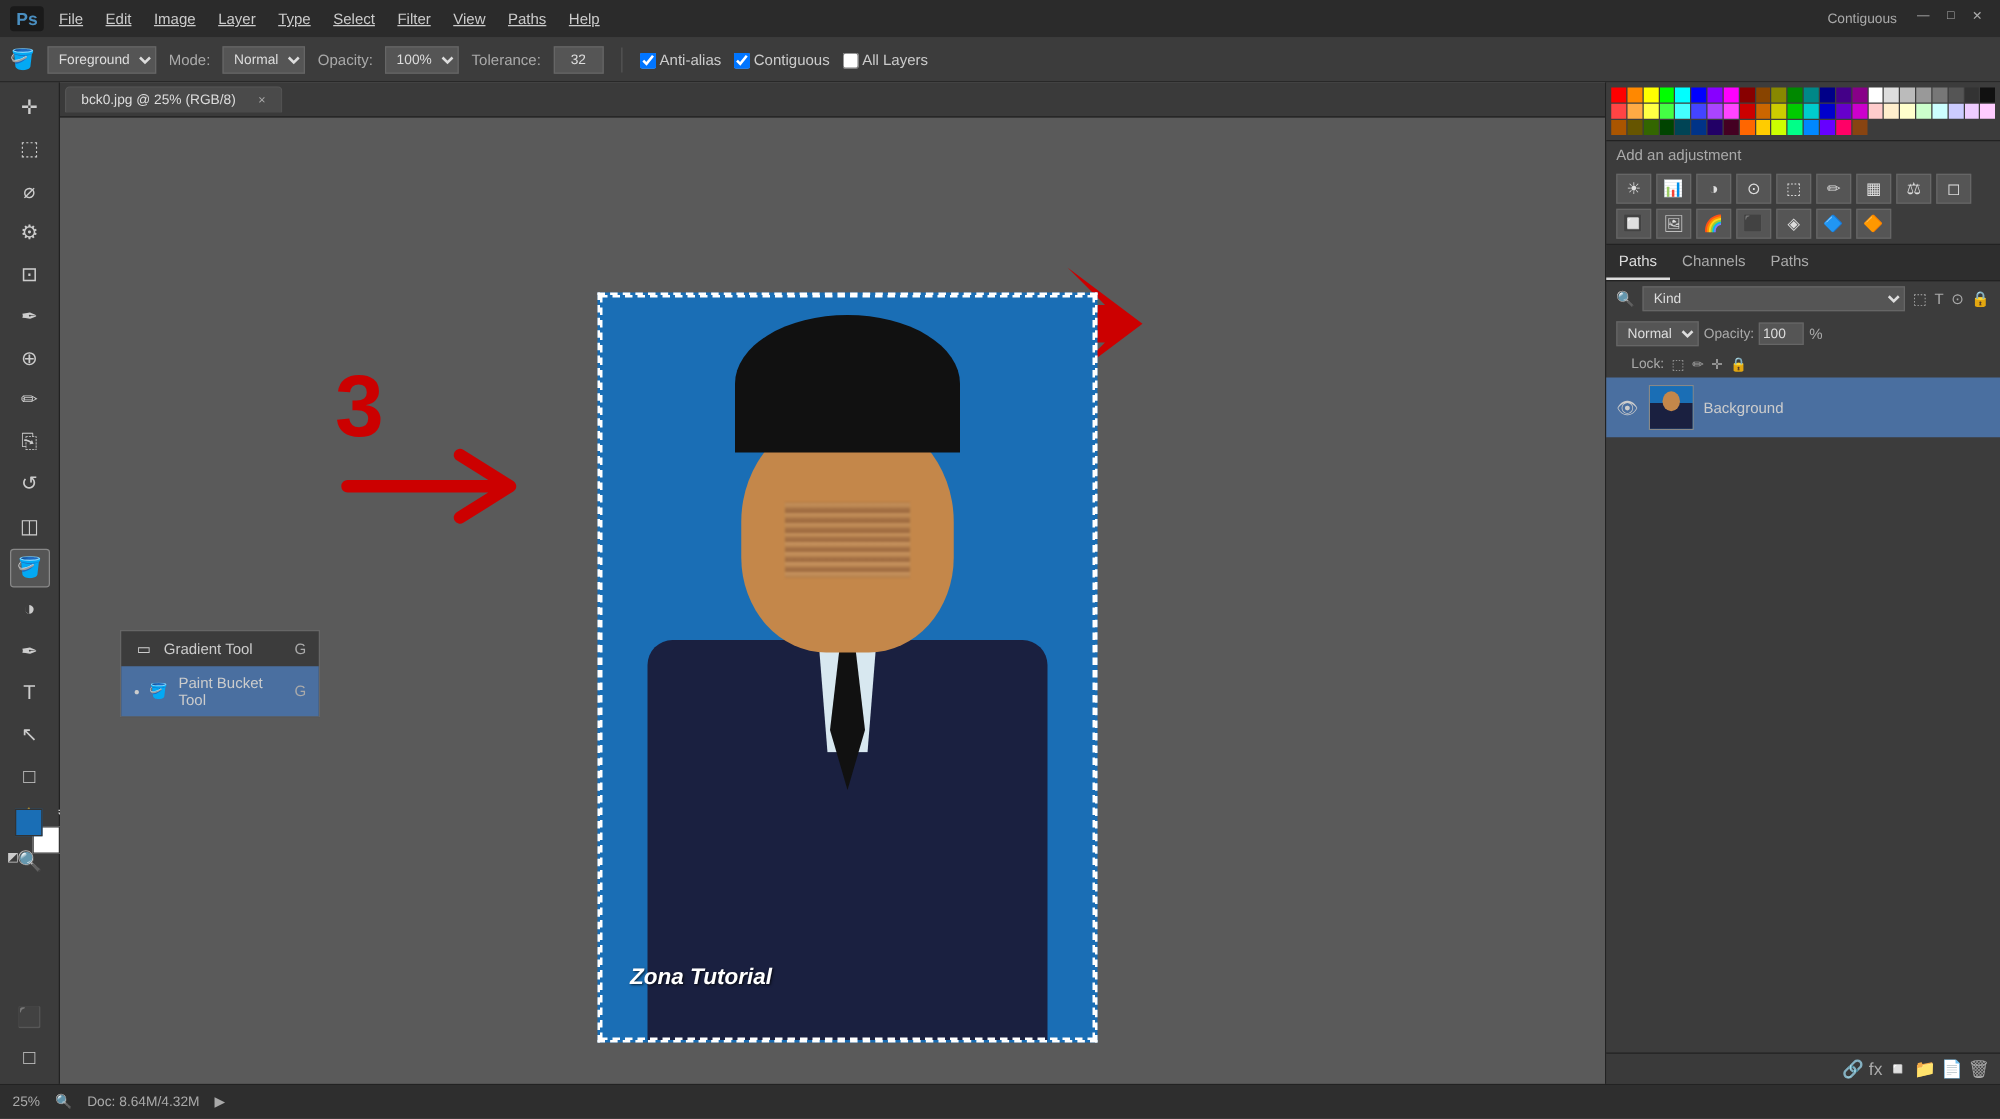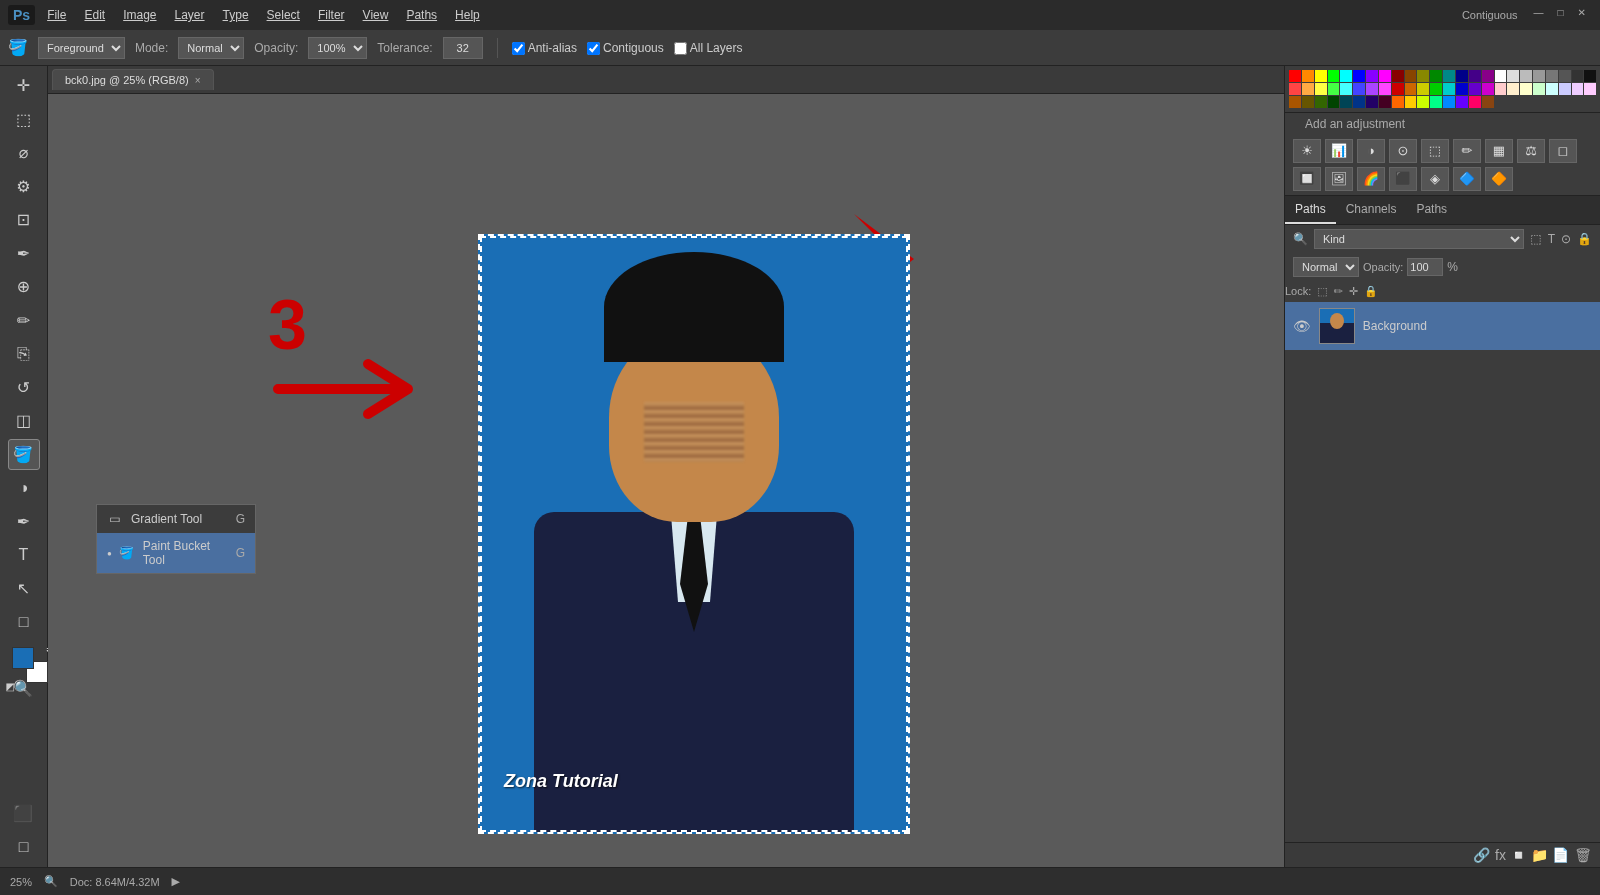--- a/index.html
+++ b/index.html
@@ -54,35 +54,35 @@
     #canvas-area {
       flex: 1; background: #5a5a5a; position: relative; overflow: hidden;
     }
     #tab-bar {
       height: 28px; background: #3a3a3a; display: flex; align-items: center;
       border-bottom: 1px solid #222; padding: 0 4px;
     }
     .tab {
       padding: 4px 12px; background: #4a4a4a; color: #ddd; font-size: 11px;
       border-radius: 4px 4px 0 0; border: 1px solid #555; border-bottom: none;
-      display: flex; align-items: center; gap: 6px; cursor: pointer;
+      display: flex; align-items: center; gap: 18px; cursor: pointer;
     }
     .tab .close { cursor: pointer; color: #aaa; font-size: 10px; }
 
     #canvas-content {
       width: 100%; height: calc(100% - 28px);
       display: flex; align-items: center; justify-content: center;
       position: relative;
     }
 
     
     #photo-container {
       position: absolute;
       left: 430px; top: 140px;
-      width: 432px; height: 600px;
+      width: 400px; height: 600px;
     }
     #photo-bg {
       width: 100%; height: 100%;
       background: #1a6eb5;
       position: relative; overflow: hidden;
       border: 2px dashed white;
     }
     .marching-ants {
       position: absolute; top: 0; left: 0; width: 100%; height: 100%;
       border: 2px dashed white;
@@ -190,21 +190,21 @@
     }
     .swatch {
       width: 100%; aspect-ratio: 1;
       cursor: pointer;
     }
 
     
     #adj-panel {
       border-bottom: 1px solid #222;
     }
-    .adj-title { padding: 4px 20px; font-size: 12px; color: #aaa; }
+    .adj-title { padding: 4px 8px; font-size: 12px; color: #aaa; }
     .adj-buttons {
       display: flex; flex-wrap: wrap; padding: 4px 8px; gap: 4px;
     }
     .adj-btn {
       width: 28px; height: 24px; background: #555; border: 1px solid #666;
       cursor: pointer; display: flex; align-items: center; justify-content: center;
       font-size: 13px; color: #ddd;
     }
 
     
@@ -224,21 +224,21 @@
       padding: 2px 6px; font-size: 11px; height: 20px;
     }
     .layers-mode {
       display: flex; align-items: center; gap: 4px; padding: 4px 8px;
     }
     .mode-select {
       background: #555; color: #ddd; border: 1px solid #666;
       padding: 2px 4px; font-size: 11px;
     }
     .layer-lock-bar {
-      display: flex; align-items: center; gap: 6px; padding: 4px 0;
+      display: flex; align-items: center; gap: 6px; padding: 4px 20px;
       font-size: 11px; color: #aaa;
     }
     .lock-icon { cursor: pointer; }
     .layer-item {
       display: flex; align-items: center; gap: 8px; padding: 6px 8px;
       background: #4a6fa0; cursor: pointer;
     }
     .layer-thumb {
       width: 36px; height: 36px; border: 1px solid #888;
       background: #1a6eb5; flex-shrink: 0;

